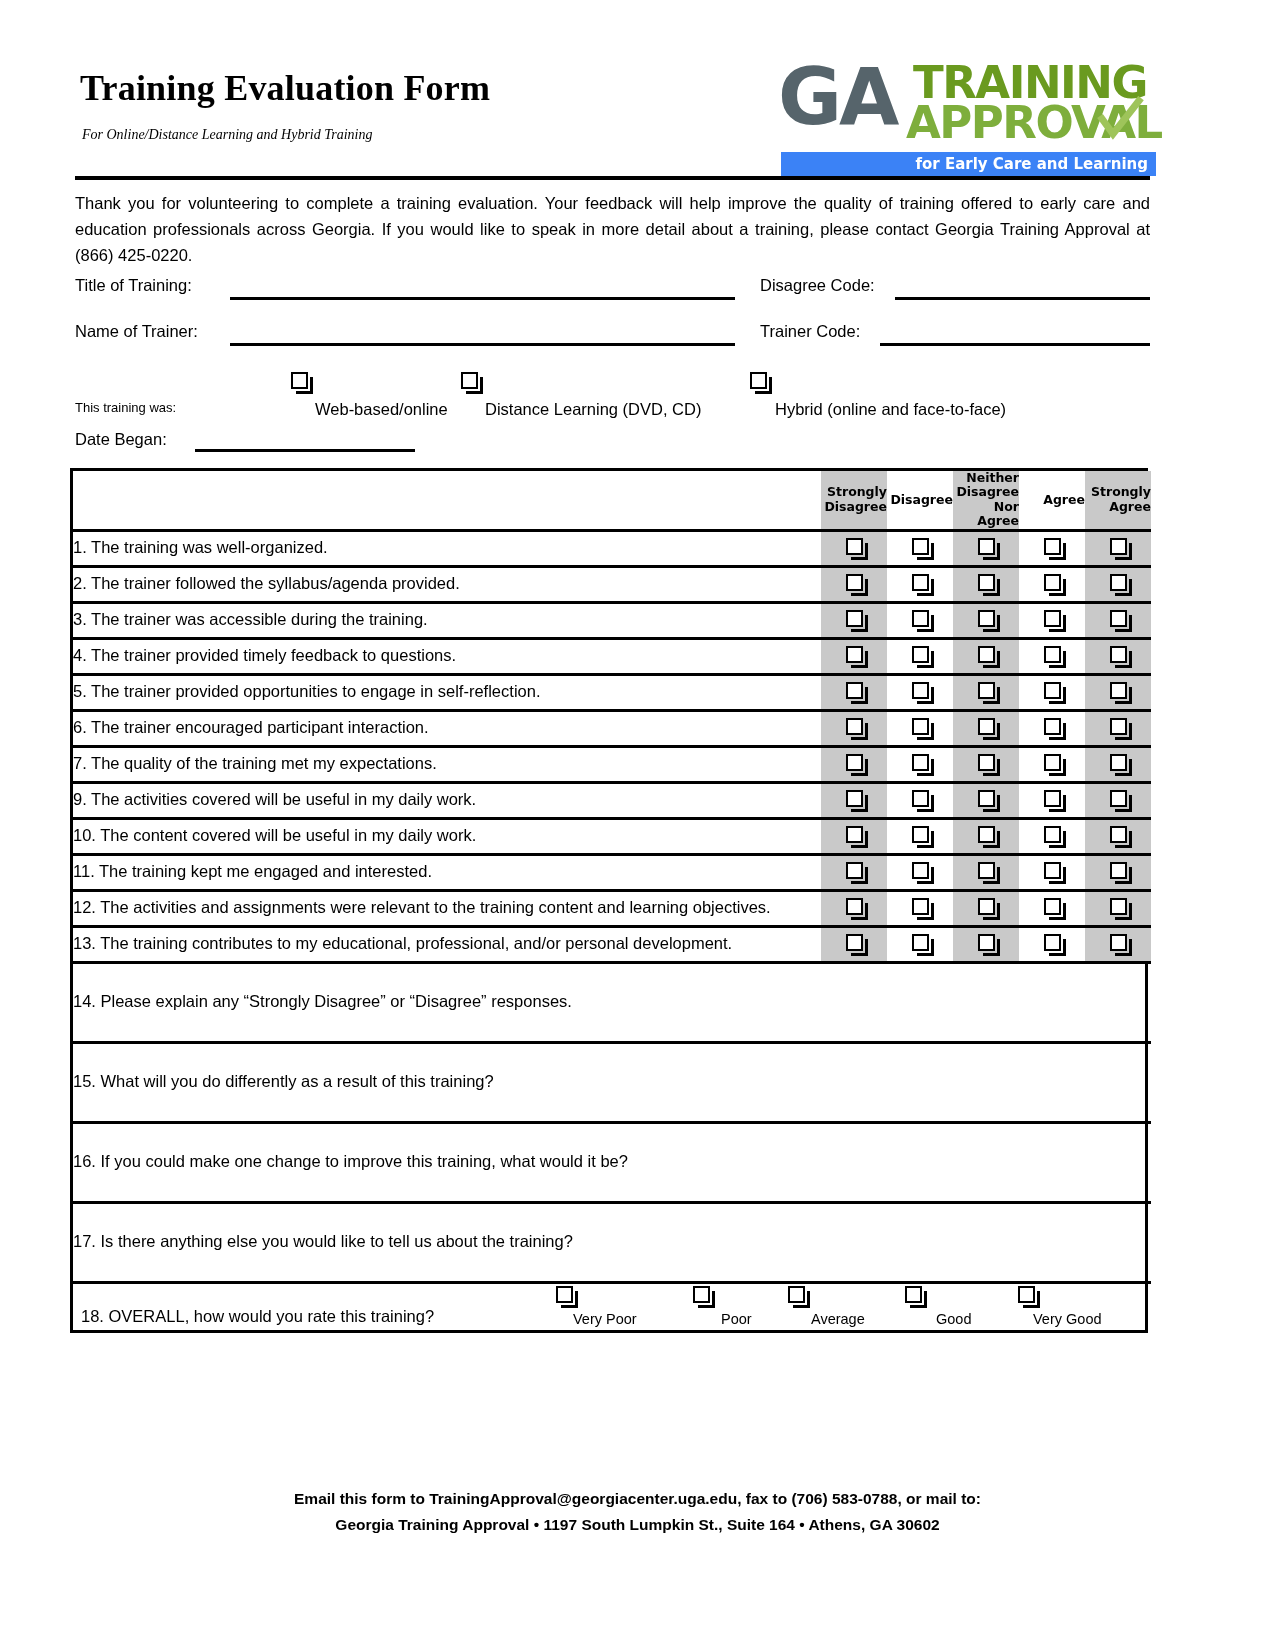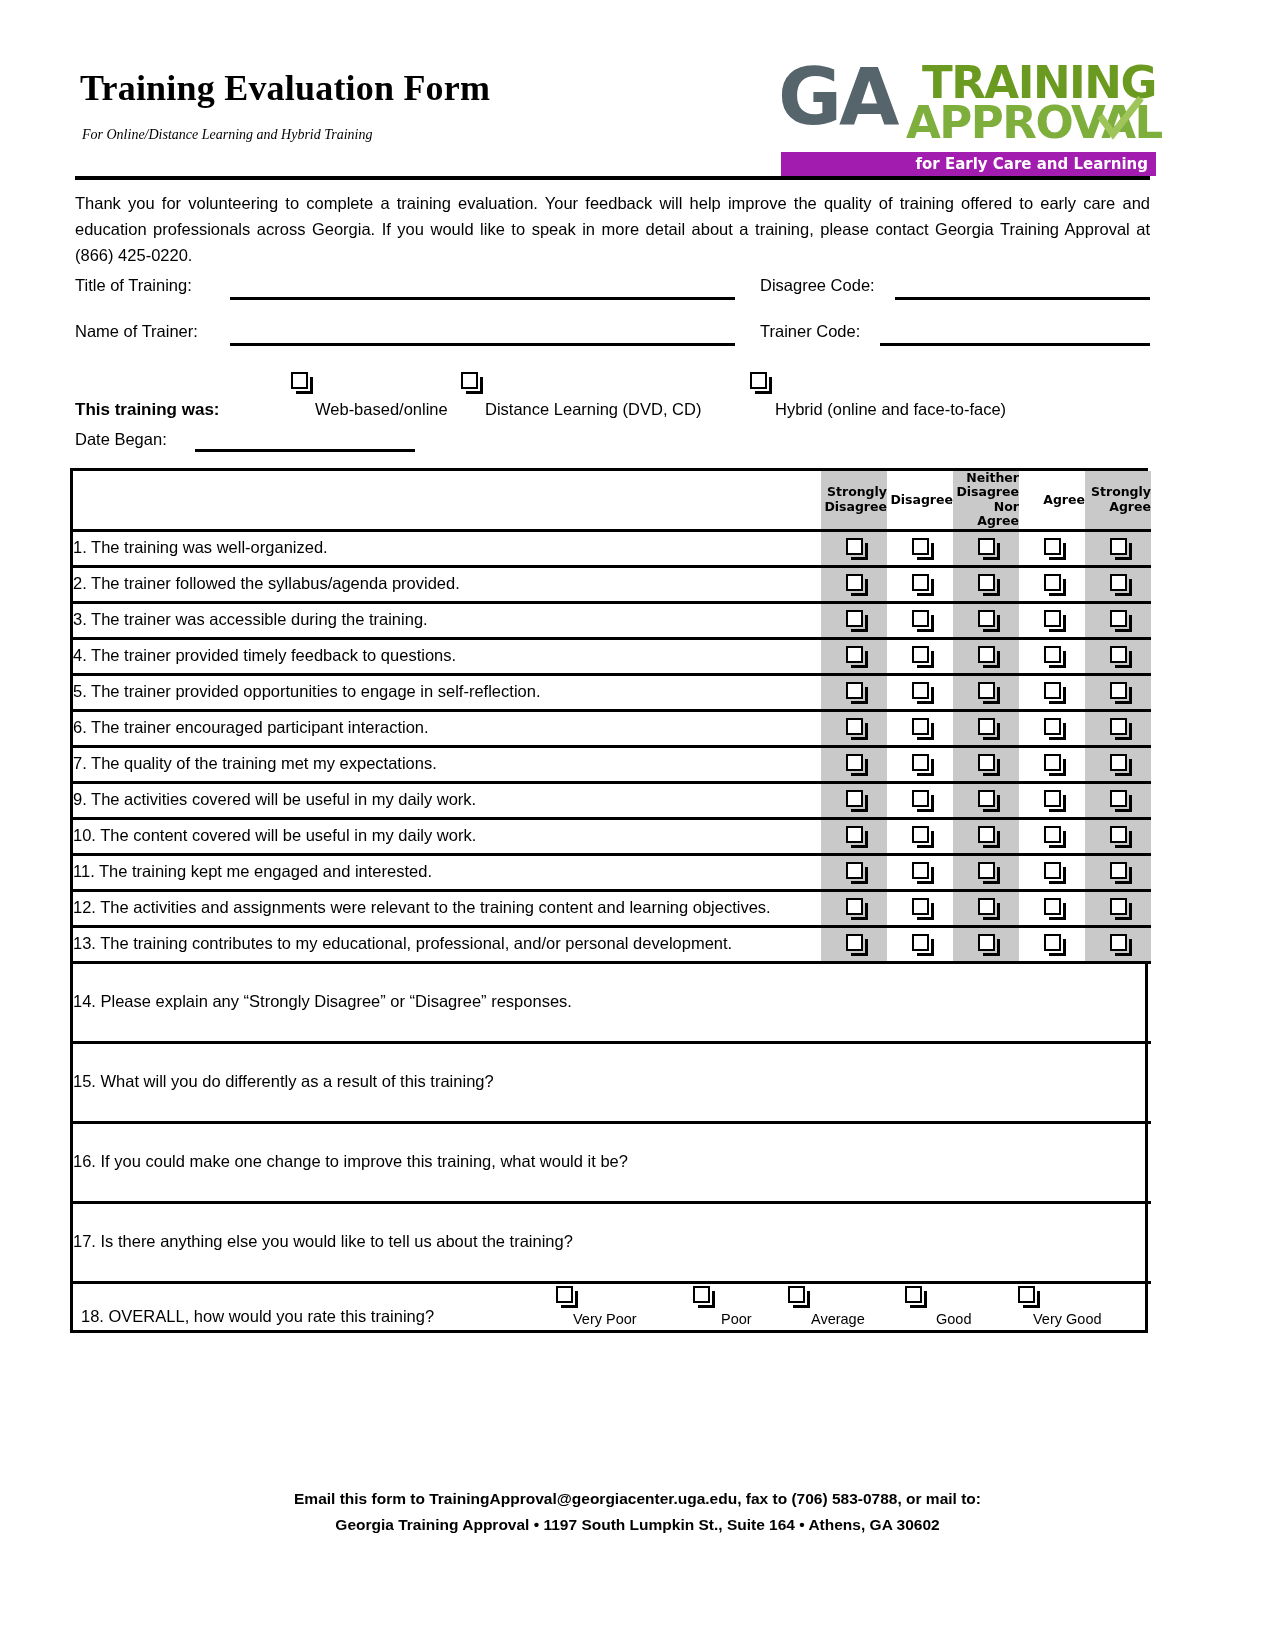--- a/index.html
+++ b/index.html
@@ -51,39 +51,38 @@
     line-height: 1;
   }
   .logo-training {
     position: absolute; left: 135px; top: 12px;
     font-family: "DejaVu Sans", sans-serif;
     font-size: 45px;
     font-weight: bold;
     color: #6a9a1f;
     letter-spacing: -1.5px;
     line-height: 1;
-    margin-left: 9px;
   }
   .logo-approval {
     position: absolute; left: 128px; top: 52px;
     font-family: "DejaVu Sans", sans-serif;
     font-size: 45px;
     font-weight: bold;
     color: #7eae3c;
     letter-spacing: -1.5px;
     line-height: 1;
   }
   .logo-check {
     position: absolute; left: 318px; top: 48px;
     width: 48px; height: 46px;
   }
   .logo-bar {
     position: absolute; left: 3px; top: 104px;
     width: 375px; height: 24px;
-    background: #a21caf;
+    background: #3b82f6;
   }
   .logo-bar-text {
     position: absolute; right: 8px; top: 2px;
     font-family: "DejaVu Sans", sans-serif;
     font-size: 15px;
     font-weight: bold;
     color: #ffffff;
     line-height: 20px;
     white-space: nowrap;
   }
@@ -120,21 +119,21 @@
   .fr1b-label{ left: 685px; }
   .fr1b-line { left: 820px; width: 255px; }
 
   .fr2-label { left: 0; }
   .fr2-line  { left: 155px; width: 505px; }
   .fr2b-label{ left: 685px; }
   .fr2b-line { left: 805px; width: 270px; }
 
   
   .ttype { position: absolute; left: 75px; top: 372px; width: 1075px; height: 52px; }
-  .ttype-label { position: absolute; left: 0; top: 28px; font-size: 17px; white-space: nowrap; font-weight: bold; }
+  .ttype-label { position: absolute; left: 0; top: 28px; font-size: 13px; white-space: nowrap; }
   .ttype-opt { position: absolute; top: 28px; font-size: 16.5px; white-space: nowrap; }
   .ttype-box { position: absolute; top: 0px; }
 
   .chk {
     display: inline-block;
     position: relative;
     width: 17px; height: 17px;
     border: 2.2px solid #000;
     background: #fff;
   }

